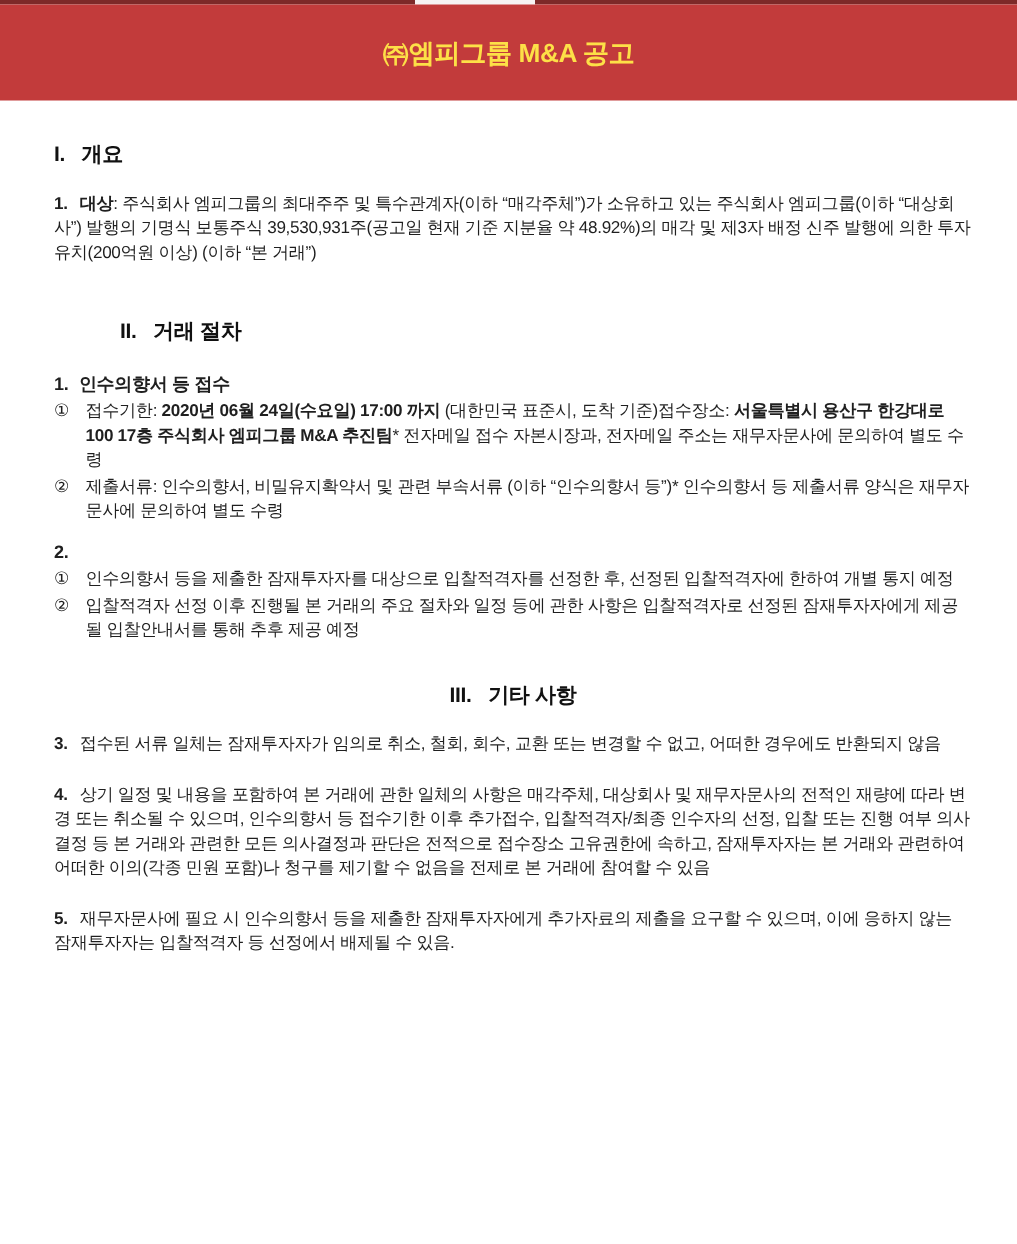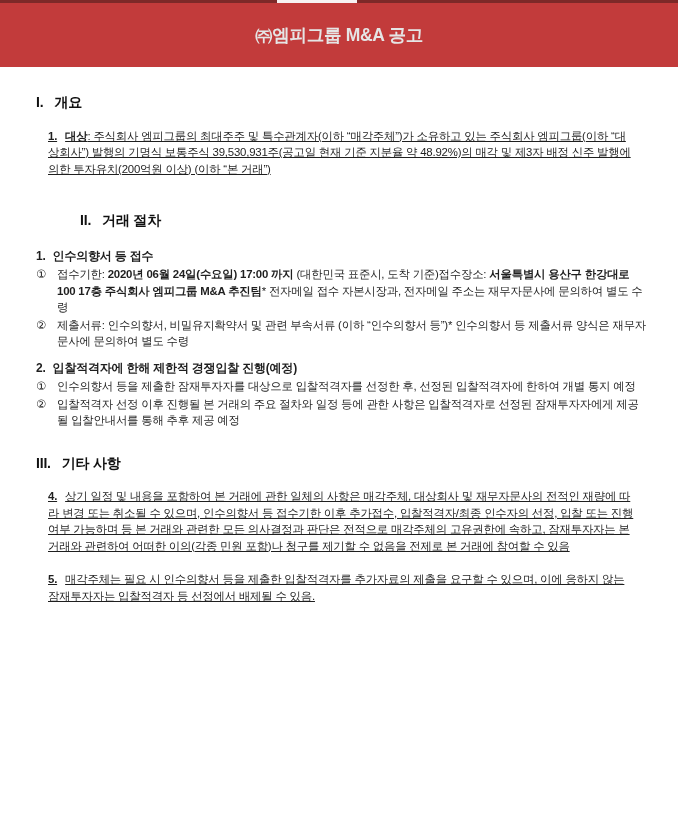--- a/index.html
+++ b/index.html
@@ -14,35 +14,35 @@
   .top-strip{
     height:3px;width:678px;
     background:linear-gradient(to right,#7d2928 0px,#7d2928 277px,#f7f2f2 277px,#f7f2f2 357px,#7d2928 357px,#7d2928 678px);
   }
   .banner{
     height:64px;width:678px;
     background:#c23b3b;
     display:flex;align-items:center;justify-content:center;
   }
   .banner-title{
-    color:#e5e5e5;font-size:17.5px;font-weight:bold;letter-spacing:-0.3px;
+    color:#fde047;font-size:17.5px;font-weight:bold;letter-spacing:-0.3px;
   }
   .content{
     padding:0 30px 0 36px;
     font-size:11.4px;line-height:16.5px;letter-spacing:-0.2px;
   }
   .sec-heading{
     font-size:14px;font-weight:bold;color:#111;
     margin:0;display:flex;align-items:baseline;
   }
   .sec-heading .num{margin-right:11px;}
   .s1-heading{margin-top:27px;}
   .s2-heading{margin-top:35px;padding-left:44px;}
-  .s3-heading{margin-top:26px;}
-  p{margin:12px;text-decoration:underline;}
+  .s3-heading{margin-top:26px;justify-content:center;}
+  p{margin:0;}
   .b{font-weight:bold;}
   .num{font-weight:bold;margin-right:8px;}
   .para{margin-top:17px;}
   .sub-heading{
     font-size:12px;font-weight:bold;margin-top:19px;margin-bottom:2px;
     display:flex;align-items:baseline;
   }
   .sub-heading .num{margin-right:7px;}
   .li{display:flex;margin-top:1px;}
   .li .marker{width:21px;flex:none;}
@@ -85,38 +85,40 @@
     <span class="li-content"><span>접수기한: </span><span class="b">2020년 06월 24일(수요일) 17:00 까지</span><span> (대한민국 표준시, 도착 기준)접수장소: </span><span class="b">서울특별시 용산구 한강대로 100 17층 주식회사 엠피그룹 M&amp;A 추진팀</span><span>* 전자메일 접수 자본시장과, 전자메일 주소는 재무자문사에 문의하여 별도 수령</span></span>
   </div>
 
   <div class="li">
     <span class="marker">②</span>
     <span class="li-content"><span>제출서류: 인수의향서, 비밀유지확약서 및 관련 부속서류 (이하 “인수의향서 등”)* 인수의향서 등 제출서류 양식은 재무자문사에 문의하여 별도 수령</span></span>
   </div>
 
   <div class="sub-heading gap-sm">
     <span class="num">2.</span>
-    <span>입찰적격자에 한해 제한적 경쟁입찰 진행(예정)</span>
   </div>
 
   <div class="li">
     <span class="marker">①</span>
     <span class="li-content"><span>인수의향서 등을 제출한 잠재투자자를 대상으로 입찰적격자를 선정한 후, 선정된 입찰적격자에 한하여 개별 통지 예정</span></span>
   </div>
 
   <div class="li">
     <span class="marker">②</span>
     <span class="li-content"><span>입찰적격자 선정 이후 진행될 본 거래의 주요 절차와 일정 등에 관한 사항은 입찰적격자로 선정된 잠재투자자에게 제공될 입찰안내서를 통해 추후 제공 예정</span></span>
   </div>
 
   <div class="sec-heading s3-heading">
     <span class="num">III.</span>
     <span>기타 사항</span>
   </div>
 
   <p class="para">
-    <span class="num">4.</span><span>상기 일정 및 내용을 포함하여 본 거래에 관한 일체의 사항은 매각주체, 대상회사 및 재무자문사의 전적인 재량에 따라 변경 또는 취소될 수 있으며, 인수의향서 등 접수기한 이후 추가접수, 입찰적격자/최종 인수자의 선정, 입찰 또는 진행 여부 가능하며 등 본 거래와 관련한 모든 의사결정과 판단은 전적으로 매각주체의 고유권한에 속하고, 잠재투자자는 본 거래와 관련하여 어떠한 이의(각종 민원 포함)나 청구를 제기할 수 없음을 전제로 본 거래에 참여할 수 있음</span>
+    <span class="num">3.</span><span>접수된 서류 일체는 잠재투자자가 임의로 취소, 철회, 회수, 교환 또는 변경할 수 없고, 어떠한 경우에도 반환되지 않음</span>
   </p>
   <p class="para">
-    <span class="num">5.</span><span>매각주체는 필요 시 인수의향서 등을 제출한 입찰적격자를 추가자료의 제출을 요구할 수 있으며, 이에 응하지 않는 잠재투자자는 입찰적격자 등 선정에서 배제될 수 있음.</span>
+    <span class="num">4.</span><span>상기 일정 및 내용을 포함하여 본 거래에 관한 일체의 사항은 매각주체, 대상회사 및 재무자문사의 전적인 재량에 따라 변경 또는 취소될 수 있으며, 인수의향서 등 접수기한 이후 추가접수, 입찰적격자/최종 인수자의 선정, 입찰 또는 진행 여부 의사결정 등 본 거래와 관련한 모든 의사결정과 판단은 전적으로 접수장소 고유권한에 속하고, 잠재투자자는 본 거래와 관련하여 어떠한 이의(각종 민원 포함)나 청구를 제기할 수 없음을 전제로 본 거래에 참여할 수 있음</span>
+  </p>
+  <p class="para">
+    <span class="num">5.</span><span>재무자문사에 필요 시 인수의향서 등을 제출한 잠재투자자에게 추가자료의 제출을 요구할 수 있으며, 이에 응하지 않는 잠재투자자는 입찰적격자 등 선정에서 배제될 수 있음.</span>
   </p>
 
 </div>
 
 </body></html>

